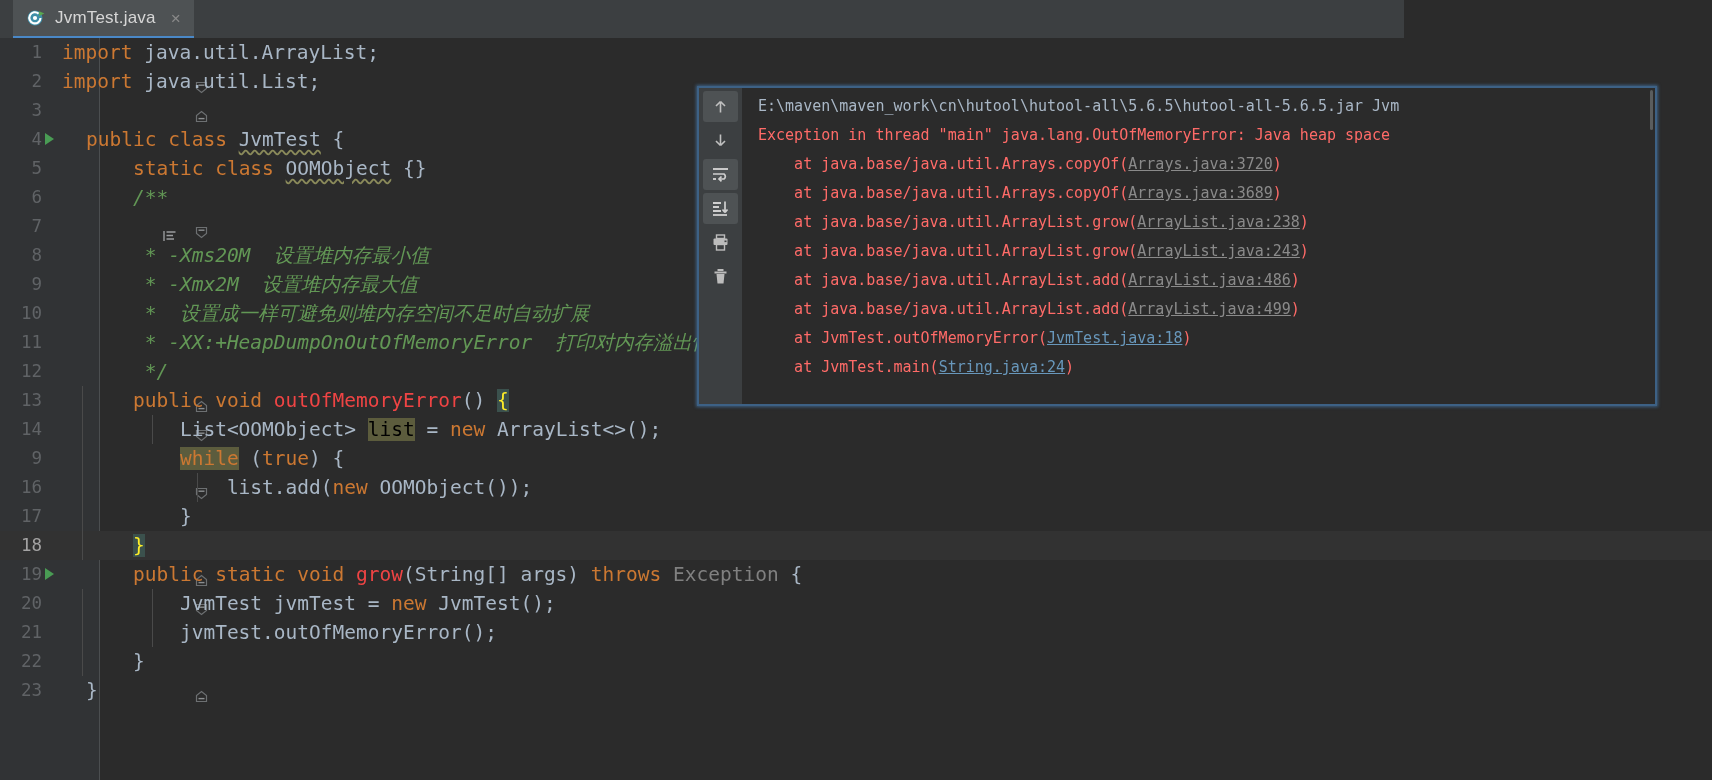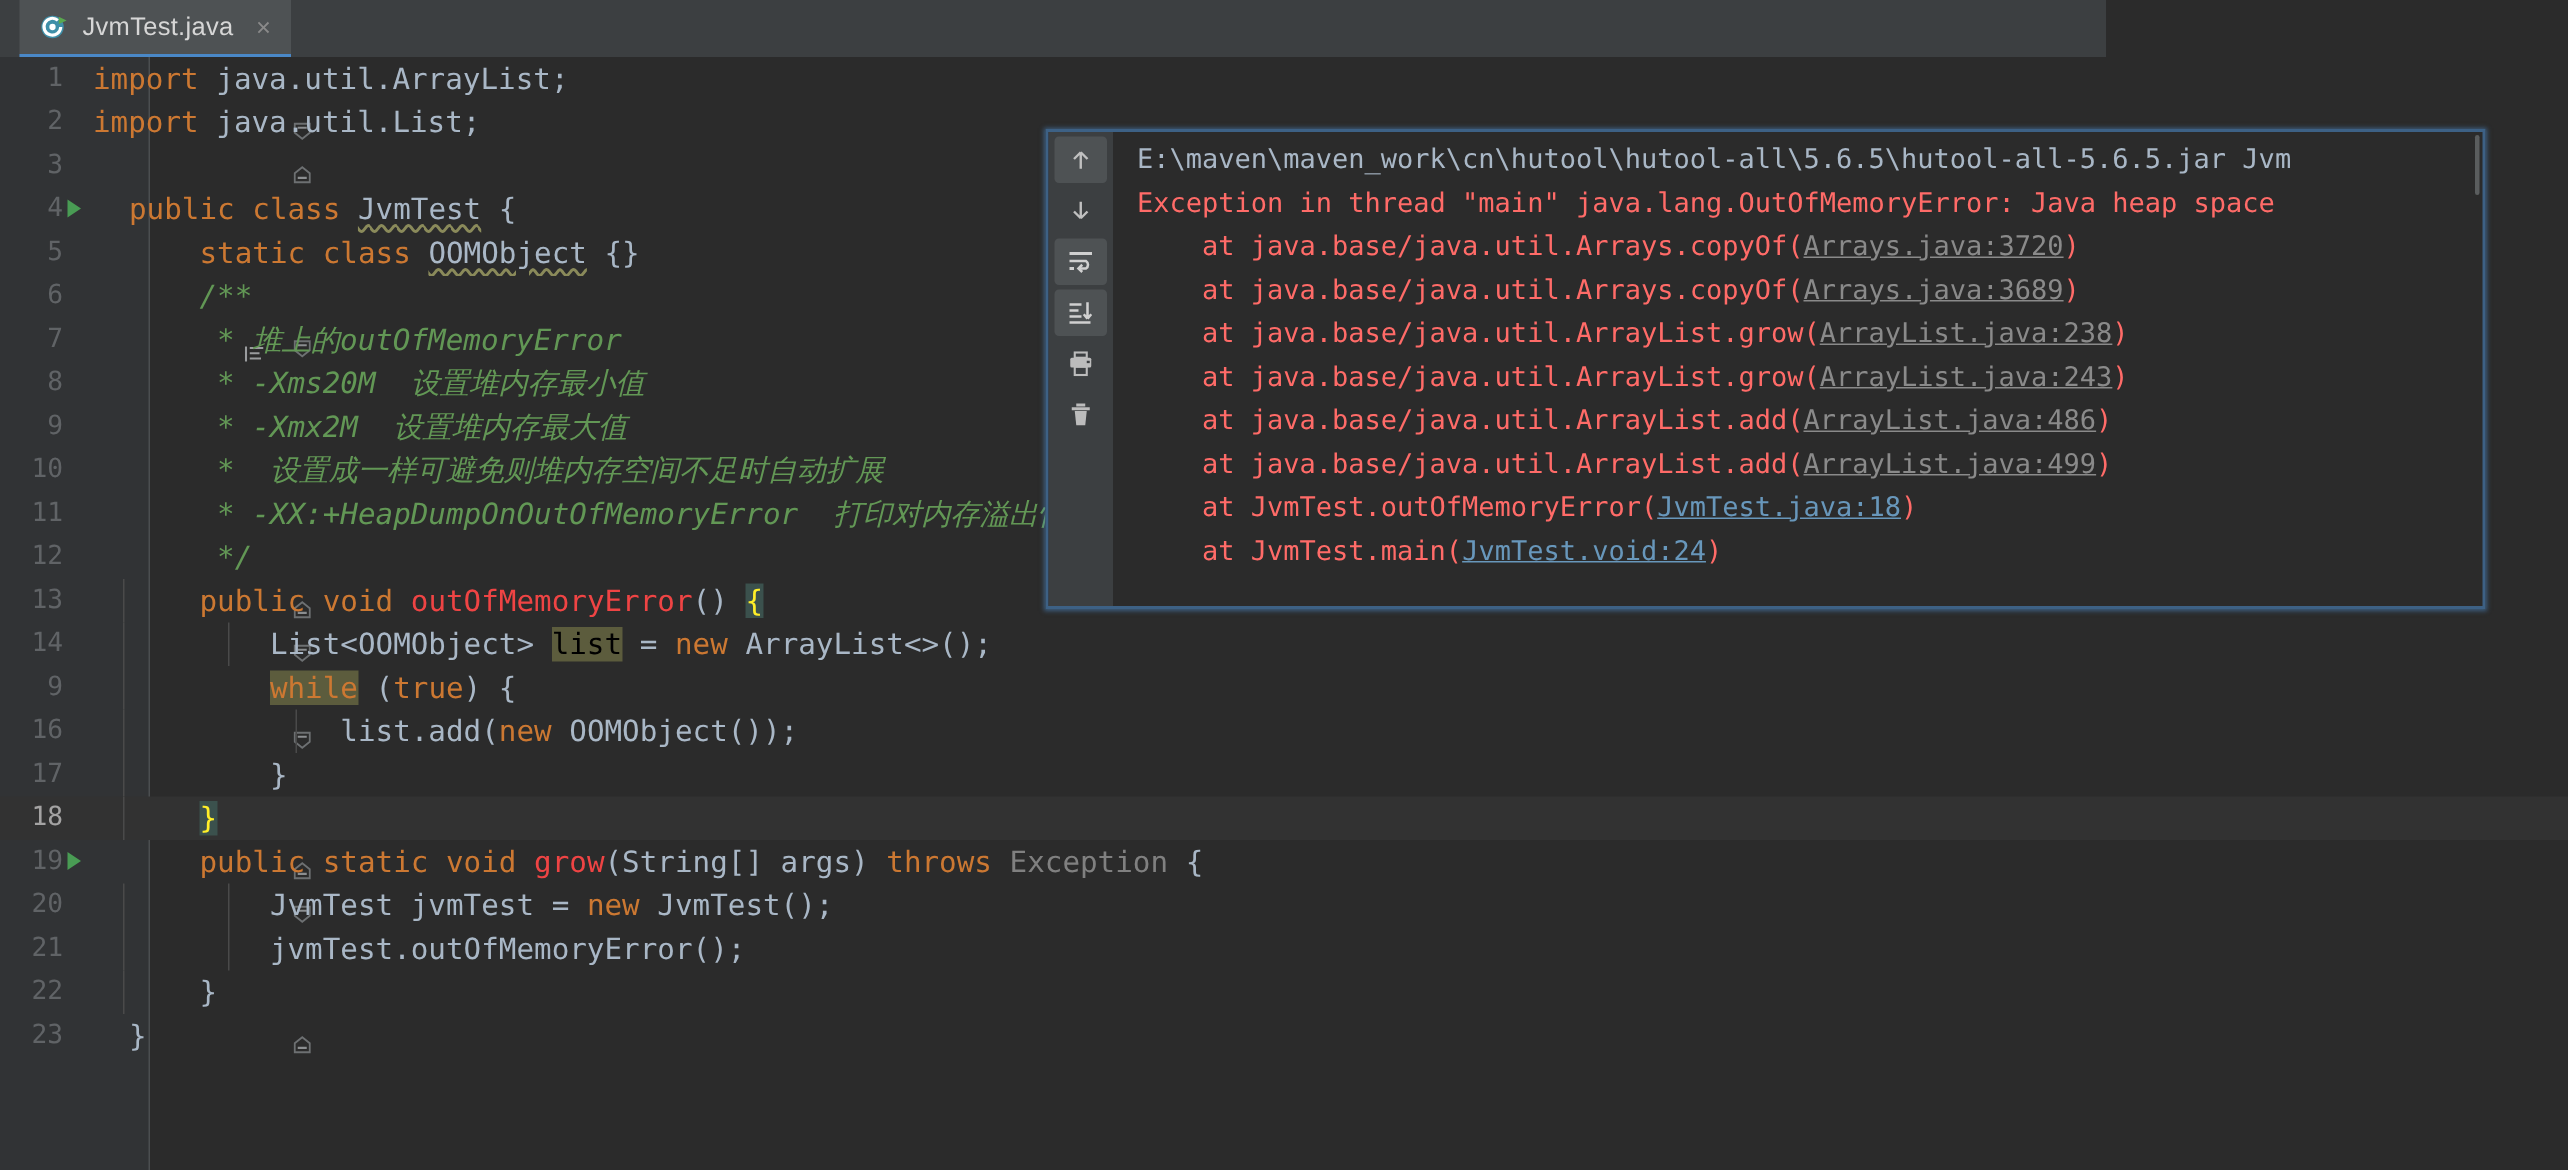--- a/index.html
+++ b/index.html
@@ -110,21 +110,21 @@
     position: relative; width: 35px; height: 31px; margin: 3px 0 0 4px;
     display: flex; align-items: center; justify-content: center;
     border-radius: 3px;
   }
   .tb-btn.active { background: #4e5254; }
   .console-body {
     position: absolute; left: 43px; top: 0; right: 0; bottom: 0;
     padding: 4px 0 0 0; overflow: hidden;
   }
   .cline {
-    height: 29px; line-height: 29px; font-size: 18px;
+    height: 29px; line-height: 29px; font-size: 15px;
     white-space: pre; padding-left: 16px;
   }
   .c-grey { color: #a9b7c6; }
   .c-err  { color: #ff6b68; }
   .c-link-grey { color: #8a8a8a; text-decoration: underline; }
   .c-link-blue { color: #6897bb; text-decoration: underline; }
   .console-sb {
     position: absolute; right: 2px; top: 2px; width: 3px; height: 40px;
     background: #5a5d5e; border-radius: 2px;
   }
@@ -204,21 +204,20 @@
           <svg width="15" height="15" viewBox="0 0 15 15">
               <path d="M2.5 2.5h10v6l-5 4-5-4z" fill="none" stroke="#6d7072" stroke-width="1.2"></path>
               <path d="M4.5 5.2h6" stroke="#8b8e90" stroke-width="1.4"></path>
             </svg>
         </span>
         <span class="code" style="left:86px"><span class="cmt">    /**</span></span>
       </div>
 
       <div class="line">
         <span class="lnum">7</span>
-        <span class="code cmt" style="left:86px">     * 堆上的outOfMemoryError</span>
       </div>
 
       <div class="line">
         <span class="lnum">8</span>
         <span class="code cmt" style="left:86px">     * -Xms20M  设置堆内存最小值</span>
       </div>
 
       <div class="line">
         <span class="lnum">9</span>
         <span class="code cmt" style="left:86px">     * -Xmx2M  设置堆内存最大值</span>
@@ -411,20 +410,20 @@
       <div class="cline"><span class="c-err">    at java.base/java.util.ArrayList.grow(</span><span class="c-link-grey">ArrayList.java:238</span><span class="c-err">)</span></div>
 
       <div class="cline"><span class="c-err">    at java.base/java.util.ArrayList.grow(</span><span class="c-link-grey">ArrayList.java:243</span><span class="c-err">)</span></div>
 
       <div class="cline"><span class="c-err">    at java.base/java.util.ArrayList.add(</span><span class="c-link-grey">ArrayList.java:486</span><span class="c-err">)</span></div>
 
       <div class="cline"><span class="c-err">    at java.base/java.util.ArrayList.add(</span><span class="c-link-grey">ArrayList.java:499</span><span class="c-err">)</span></div>
 
       <div class="cline"><span class="c-err">    at JvmTest.outOfMemoryError(</span><span class="c-link-blue">JvmTest.java:18</span><span class="c-err">)</span></div>
 
-      <div class="cline"><span class="c-err">    at JvmTest.main(</span><span class="c-link-blue">JvmTest.void:24</span><span class="c-err">)</span></div>
+      <div class="cline"><span class="c-err">    at JvmTest.main(</span><span class="c-link-blue">String.java:24</span><span class="c-err">)</span></div>
 
     </div>
 
     <div class="console-sb"></div>
   </div>
 
 </div>
 
 </body></html>

